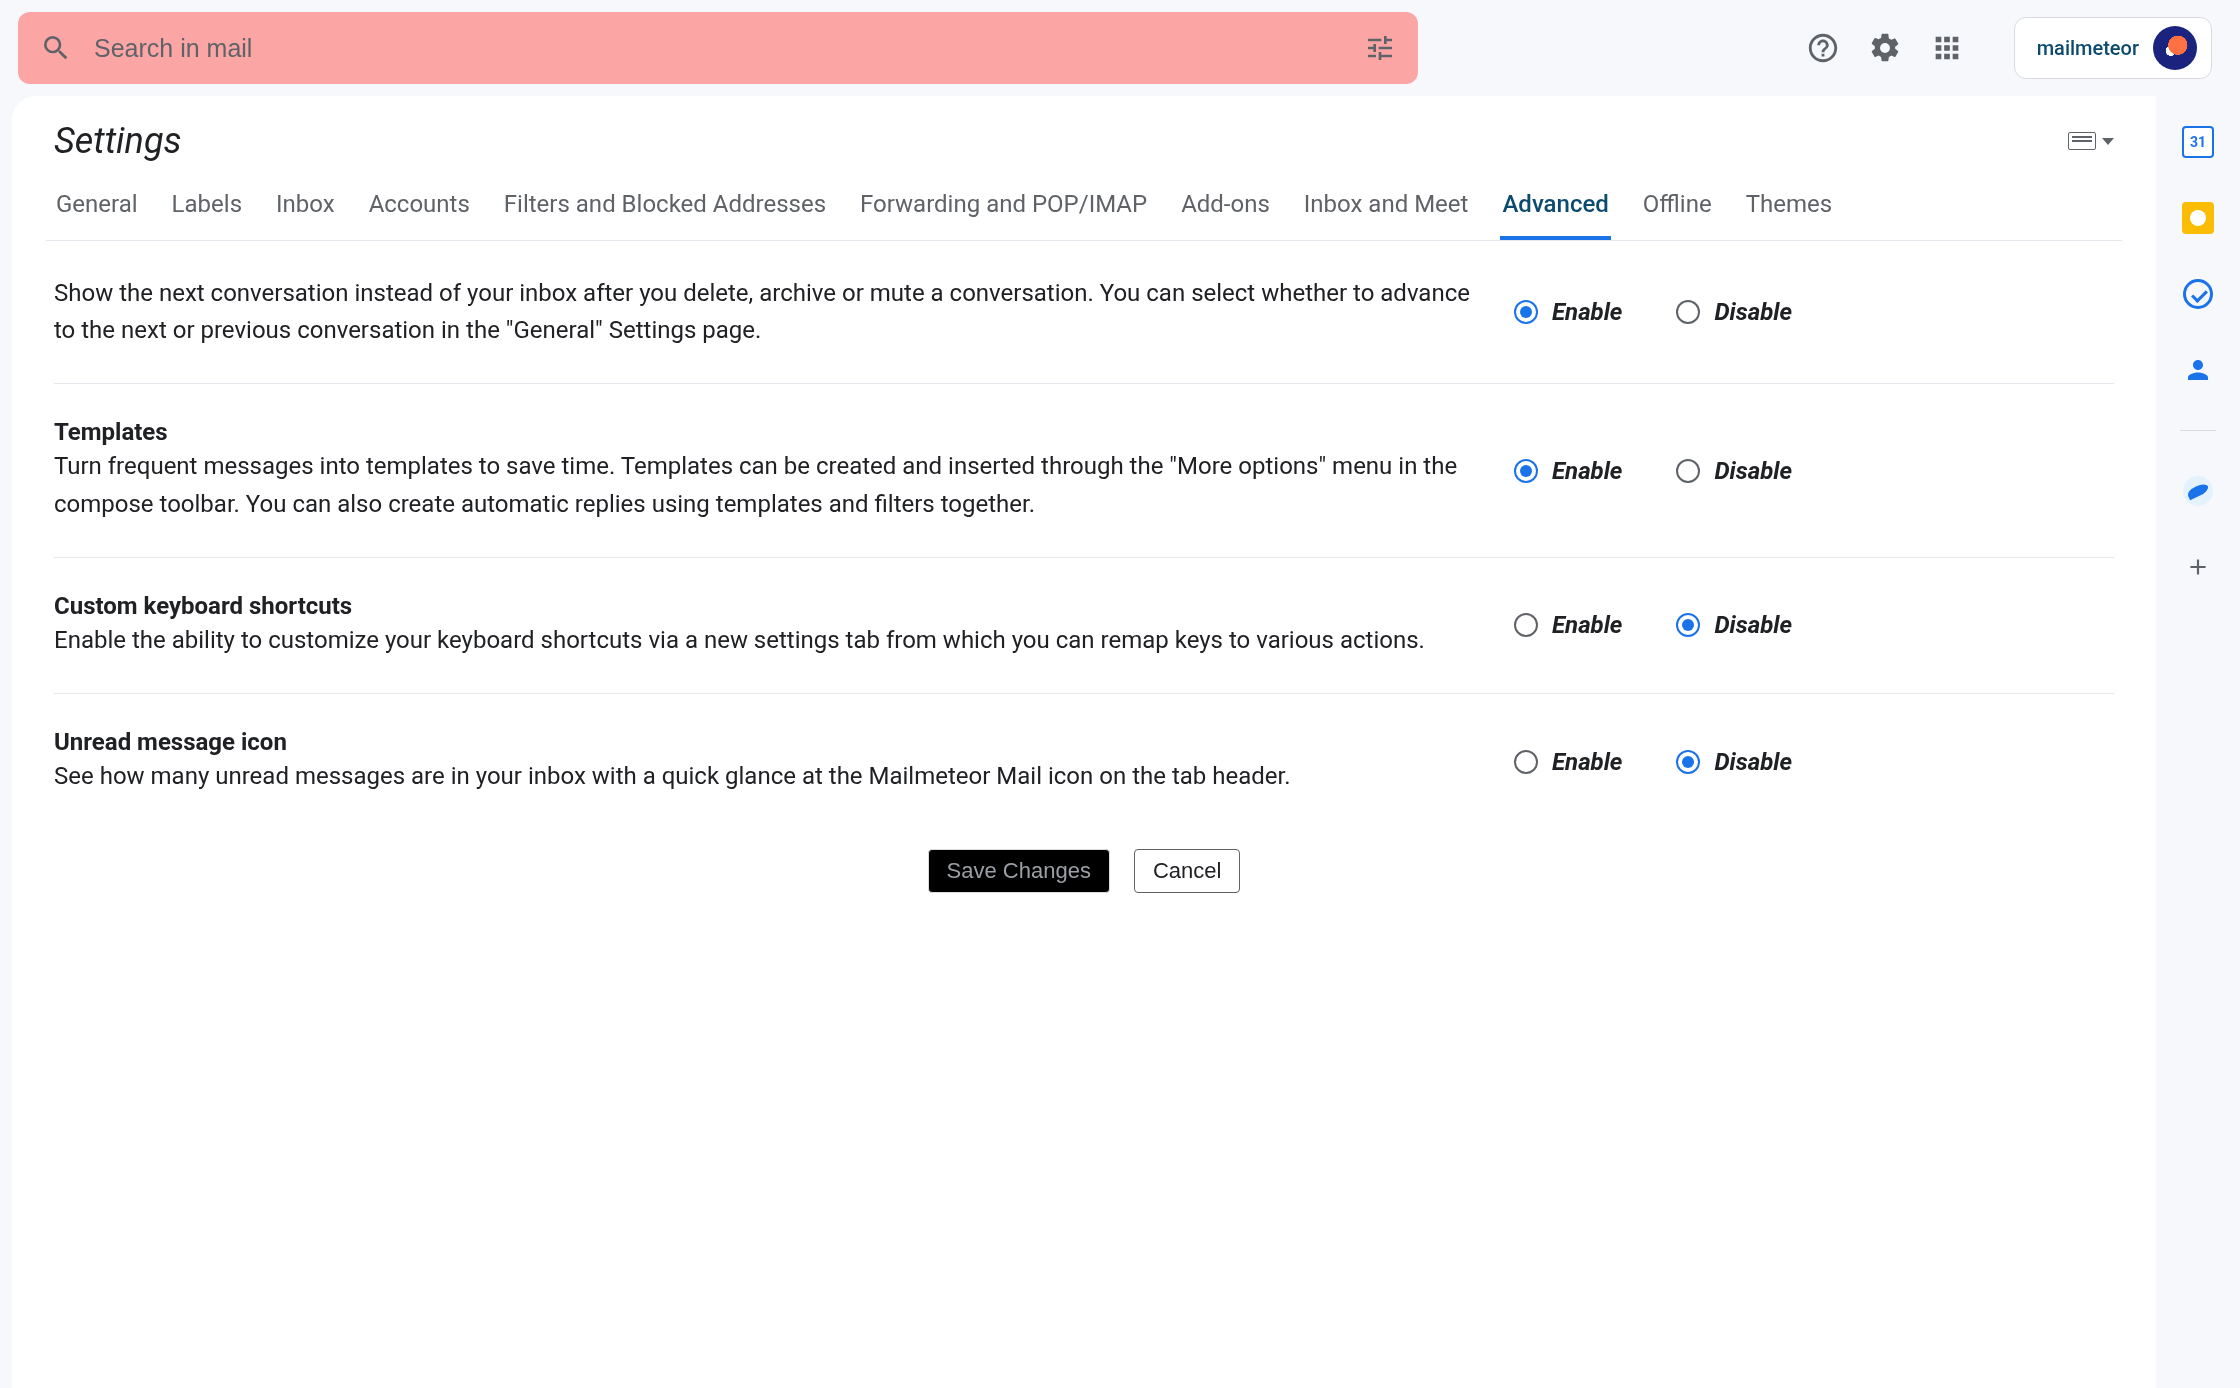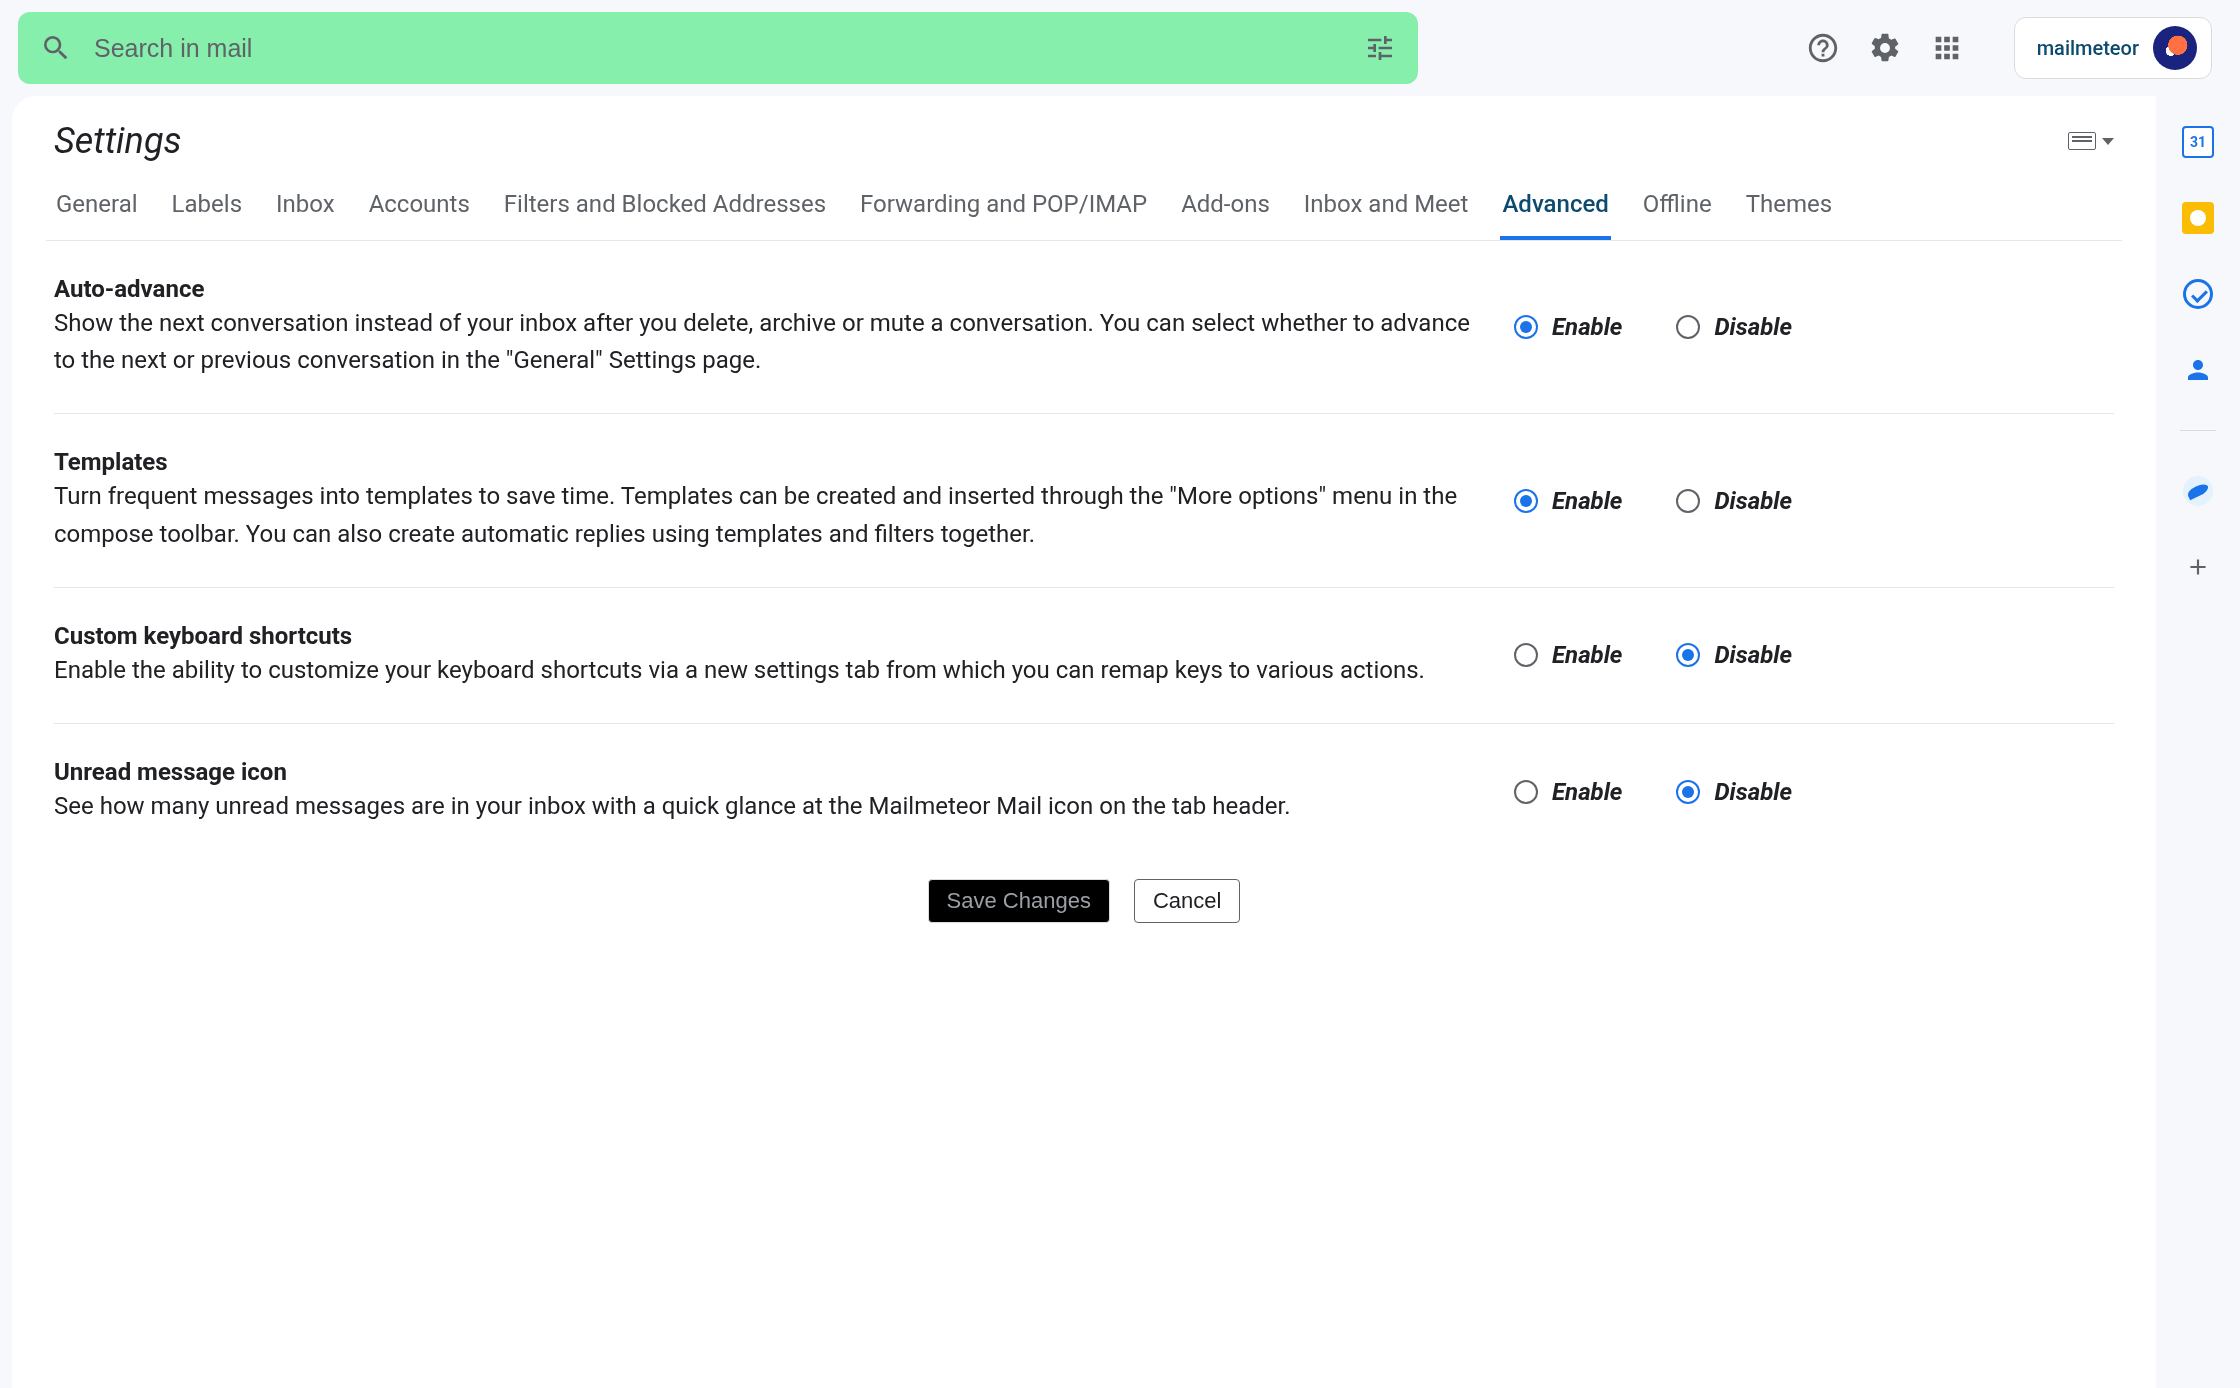--- a/index.html
+++ b/index.html
@@ -1,21 +1,21 @@
 <!DOCTYPE html>
 <html><head>
 <meta charset="utf-8">
 <style>
   * { box-sizing: border-box; }
   html, body { margin:0; padding:0; font-family: "Google Sans", Roboto, Arial, sans-serif; background:#f6f8fc; color:#202124; }
   body { width:2240px; height:1388px; overflow:hidden; font-size:22px; }
 
   
   .header { display:flex; align-items:center; height:96px; padding:0 28px 0 18px; gap:18px; }
-  .search-bar { flex:0 0 1400px; height:72px; background:#86efac; border-radius:12px; display:flex; align-items:center; padding:0 22px; gap:20px; }
+  .search-bar { flex:0 0 1400px; height:72px; background:#fca5a5; border-radius:12px; display:flex; align-items:center; padding:0 22px; gap:20px; }
   .search-bar input { flex:1; border:none; background:transparent; font-size:25px; color:#5f6368; outline:none; }
   .search-bar input::placeholder { color:#5f6368; }
   .search-icon svg, .tune-icon svg { width:32px; height:32px; fill:#5f6368; display:block; }
   .tune-icon { cursor:pointer; }
   .header-spacer { flex:1; }
   .header-icons { display:flex; align-items:center; gap:28px; }
   .hicon svg { width:34px; height:34px; fill:#5f6368; display:block; }
   .brand-pill { display:flex; align-items:center; gap:14px; background:#fff; border:1px solid #dadce0; border-radius:12px; padding:8px 14px 8px 22px; height:62px; margin-left:22px; }
   .brand-pill span { font-size:20px; color:#0c4a6e; font-weight:500; }
   .brand-logo { width:44px; height:44px; border-radius:50%; background:#1a237e; position:relative; overflow:hidden; }
@@ -141,21 +141,20 @@
         <div class="tab">Add-ons</div>
         <div class="tab">Inbox and Meet</div>
         <div class="tab active">Advanced</div>
         <div class="tab">Offline</div>
         <div class="tab">Themes</div>
       </div>
 
     <div class="rows" id="rows">
         <div class="row">
           <div class="row-text">
-            <div class="row-title">Auto-advance</div>
             <div class="row-desc">Show the next conversation instead of your inbox after you delete, archive or mute a conversation. You can select whether to advance to the next or previous conversation in the "General" Settings page.</div>
           </div>
           <div class="row-controls">
             <label class="radio-group">
               <span class="radio checked"></span>
               <span class="radio-label">Enable</span>
             </label>
             <label class="radio-group">
               <span class="radio"></span>
               <span class="radio-label">Disable</span>

